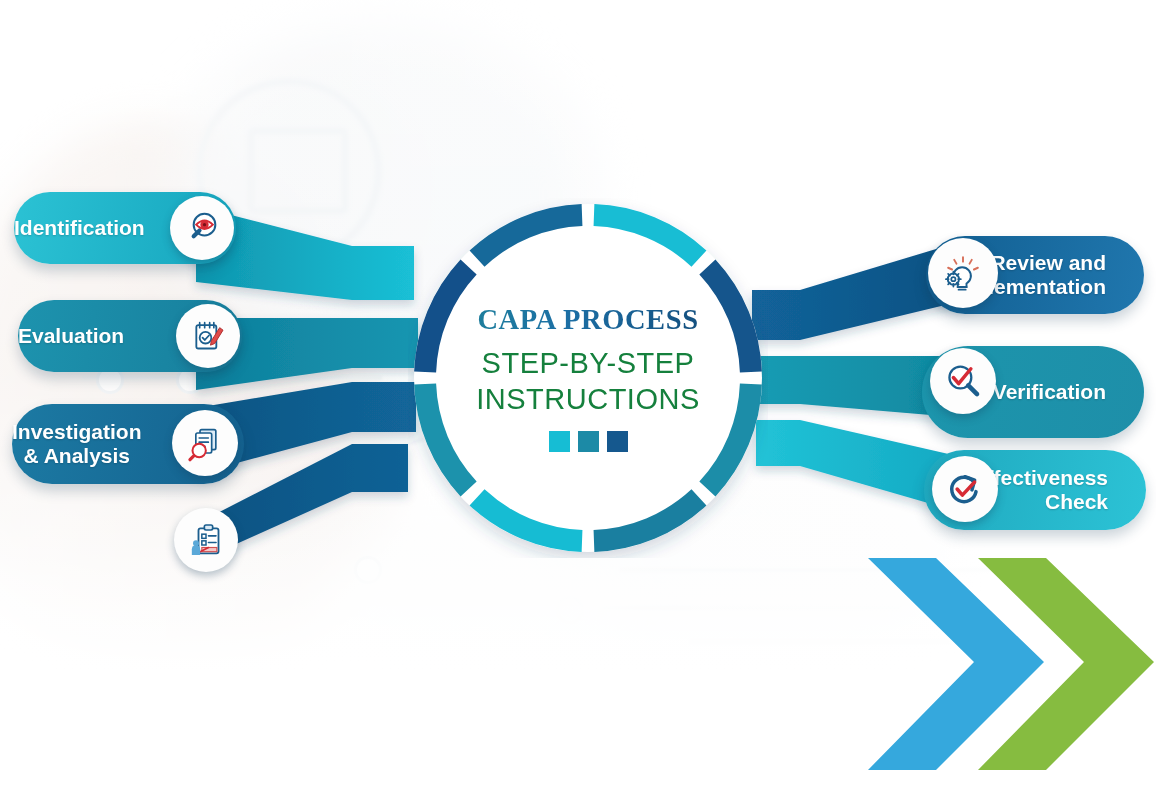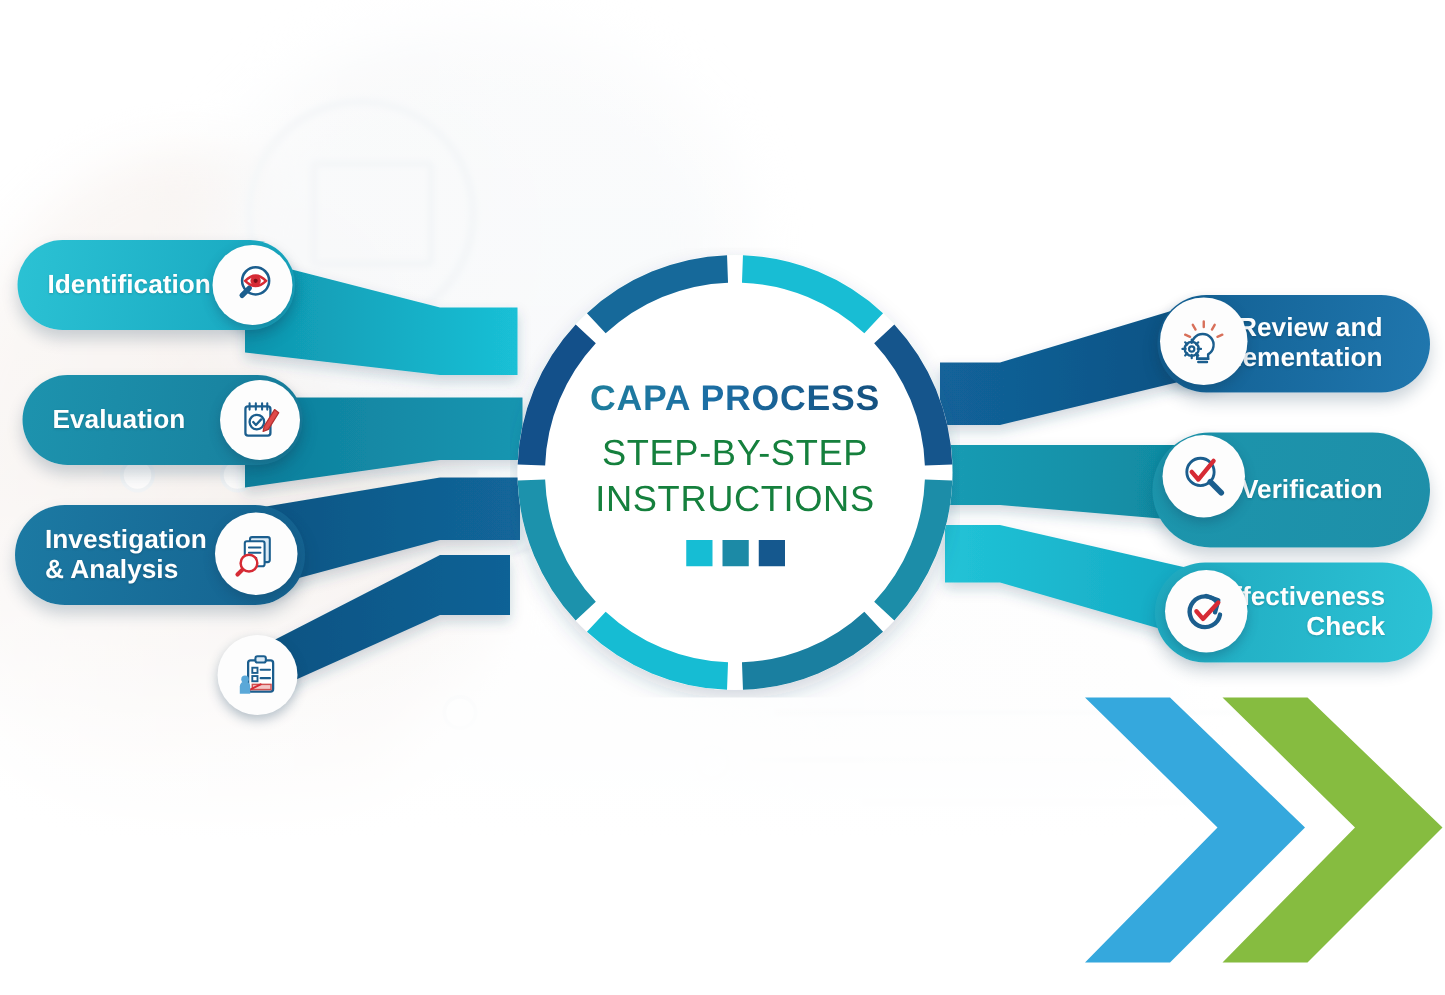--- a/index.html
+++ b/index.html
@@ -95,20 +95,21 @@
   #center-title {
     font-size: 28.5px;
     font-weight: bold;
     letter-spacing: .6px;
     background: linear-gradient(100deg, #1E7E9C 0%, #1C6FA5 40%, #15507F 100%);
     -webkit-background-clip: text;
     background-clip: text;
     color: transparent;
     margin-bottom: 9px;
     white-space: nowrap;
+    font-family: Liberation Serif, serif;
   }
   .center-sub {
     font-size: 29px;
     color: #15803d;
     letter-spacing: .5px;
     line-height: 1.25;
     font-weight: 400;
     white-space: nowrap;
   }
   #center-squares {
@@ -127,21 +128,21 @@
     box-shadow: 0 7px 13px rgba(25,60,85,.22);
   }
   .pill-label {
     color: #ffffff;
     font-weight: bold;
     font-size: 21px;
     line-height: 1.12;
     text-shadow: 0 1px 2px rgba(0,0,0,.18);
     white-space: pre-line;
   }
-  .pill-left .pill-label { margin-left: 24px; text-align: left; }
+  .pill-left .pill-label { text-align: center; }
   .pill-right .pill-label { margin-right: 38px; text-align: right; margin-left: auto; }
 
   .icon-badge {
     position: absolute;
     border-radius: 50%;
     background: #fdfdfd;
     box-shadow: 0 4px 9px rgba(20,60,90,.3);
     display: flex;
     align-items: center;
     justify-content: center;

